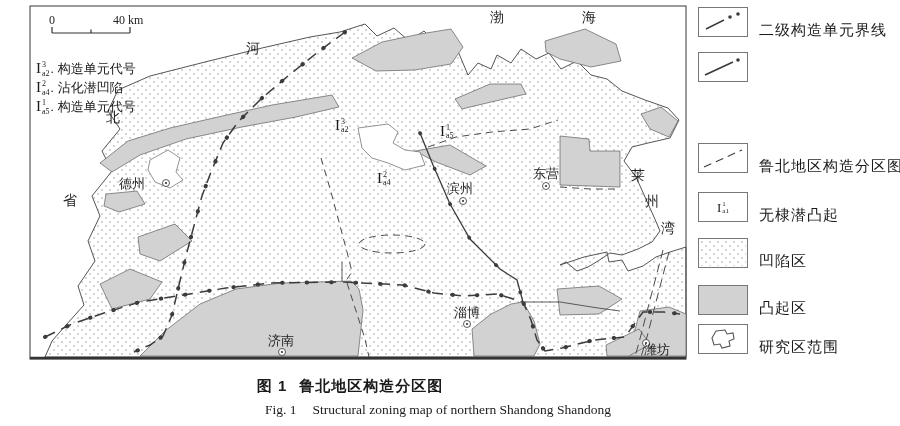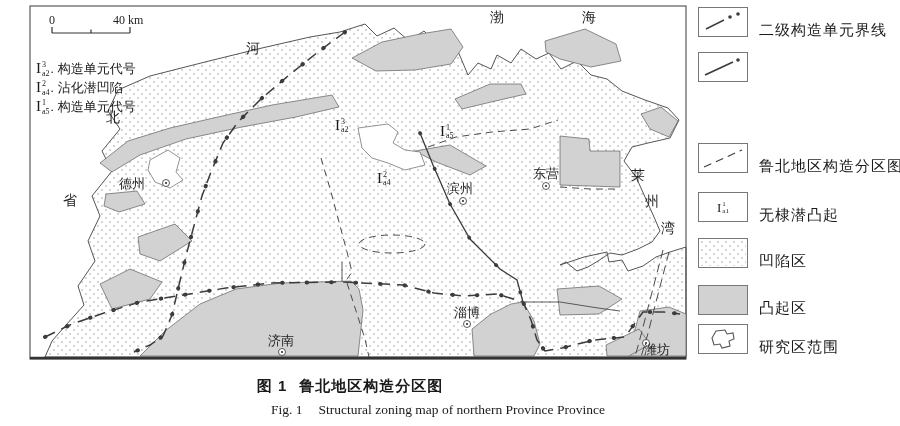--- a/index.html
+++ b/index.html
@@ -293,16 +293,16 @@
           <path d="M16,5 L25,4 L27,8 L33,7 L34,13 L29,15 L30,20 L22,22 L20,18 L14,19 L12,12 Z" fill="none" stroke="#555" stroke-width="1.1"></path>
         </svg>
     </span>
     <span class="lg-label">研究区范围</span>
   </div>
 
   <div id="cap-zh" class="abs">
     <span class="pre">图 1</span><span>鲁北地区构造分区图</span>
   </div>
   <div id="cap-en" class="abs">
-    <span class="pre">Fig. 1</span><span>Structural zoning map of northern Province Province</span>
+    <span class="pre">Fig. 1</span><span>Structural zoning map of northern Shandong Shandong</span>
   </div>
 
 </div>
 
 </body></html>

